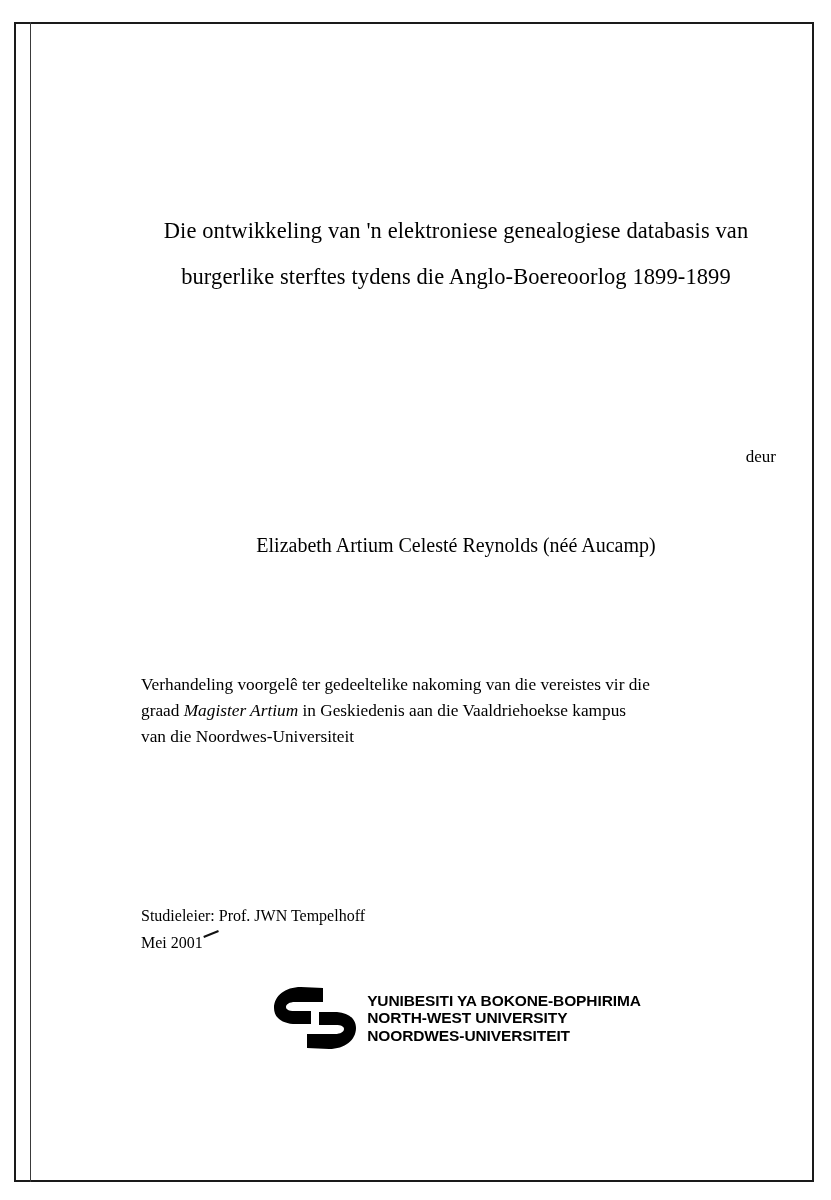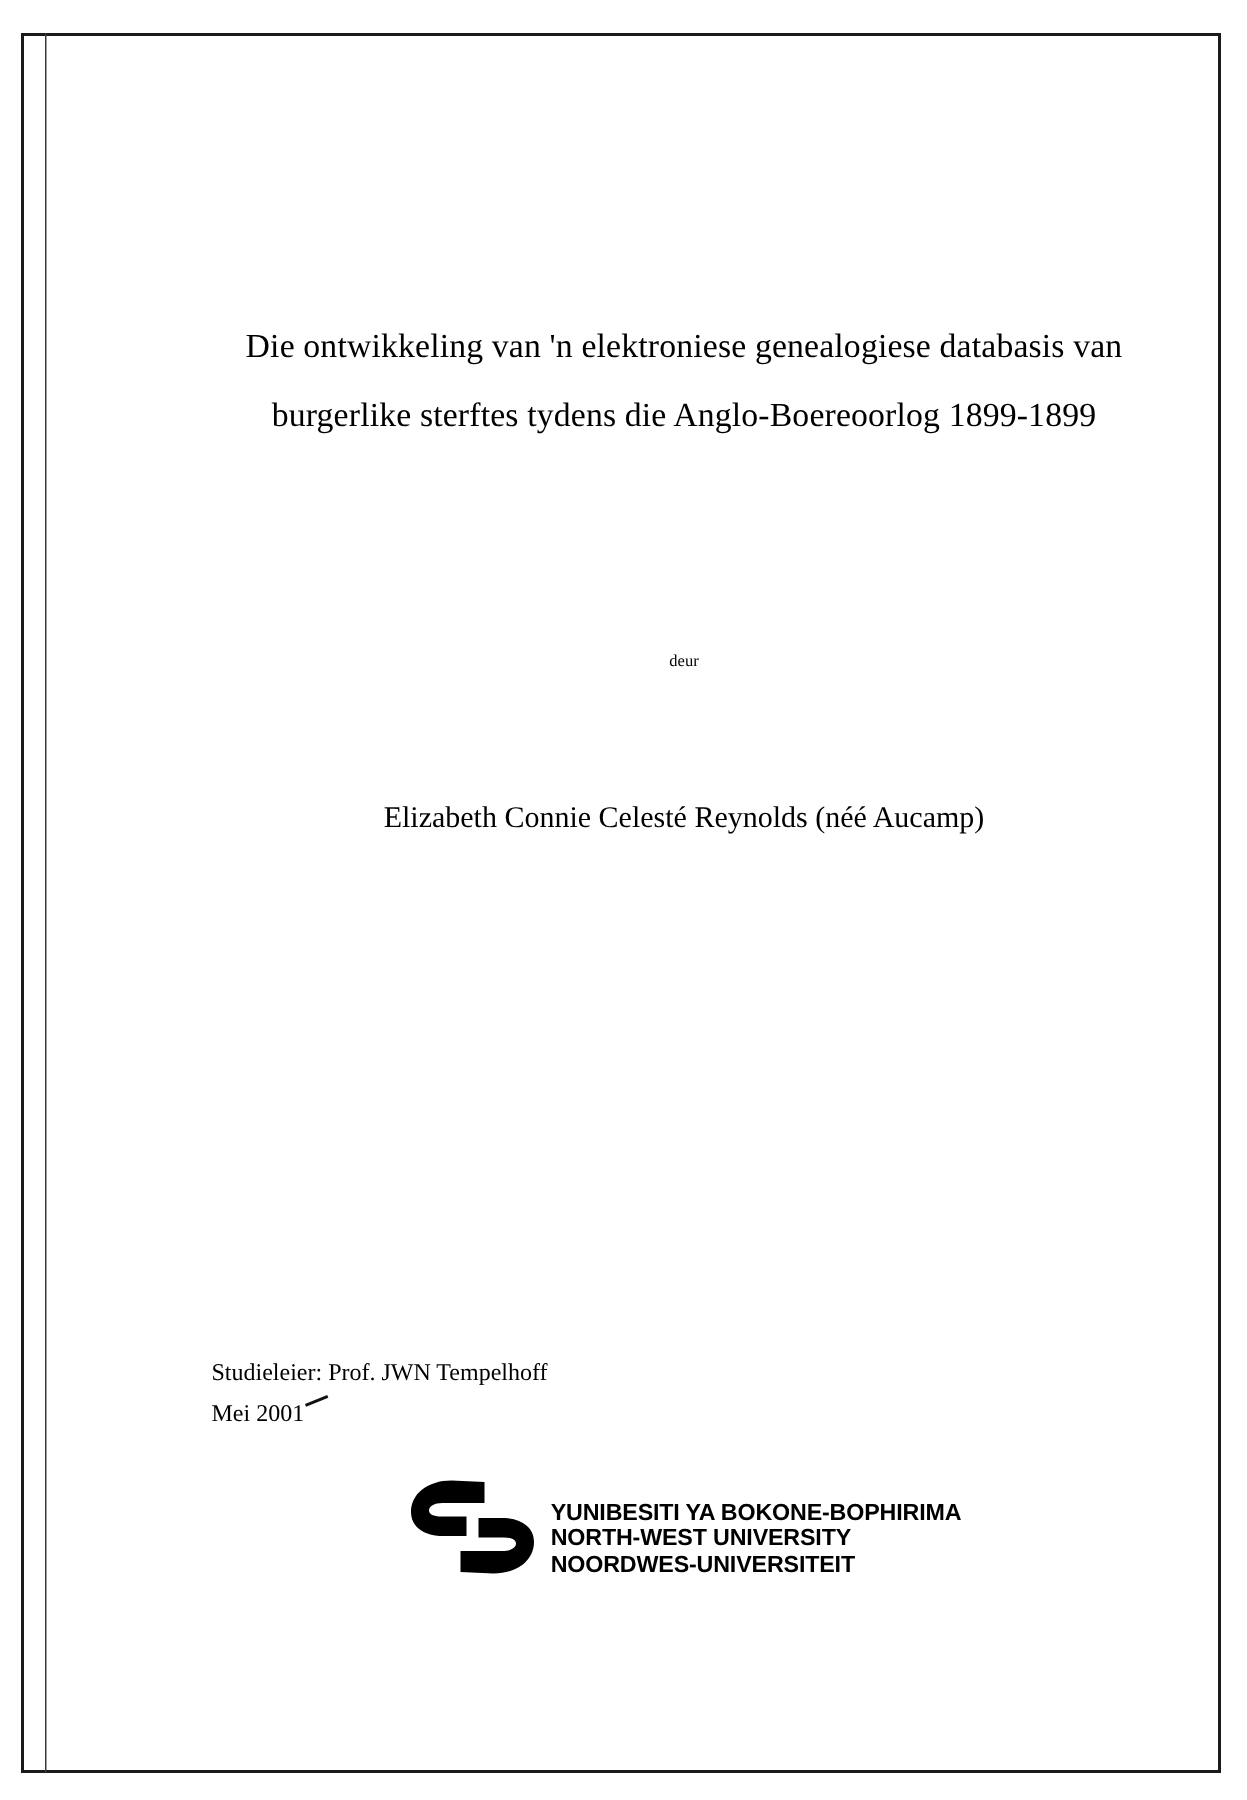--- a/index.html
+++ b/index.html
@@ -56,25 +56,25 @@
   }
   .title-line {
     font-size: 22.5px;
     line-height: 46px;
     letter-spacing: 0.1px;
     white-space: nowrap;
   }
 
   .deur {
     position: absolute;
-    top: 413px;
-    left: 0;
-    width: 640px;
-    text-align: center;
-    font-size: 11px;
+    top: 425px;
+    left: 0;
+    width: 640px;
+    text-align: right;
+    font-size: 17px;
   }
 
   .author {
     position: absolute;
     top: 512px;
     left: 0;
     width: 640px;
     text-align: center;
     font-size: 20px;
   }
@@ -121,21 +121,21 @@
   }
 
   
   .logo-block {
     position: absolute;
     top: 962px;
     left: 0;
     width: 640px;
     display: flex;
     justify-content: center;
-    align-items: flex-end;
+    align-items: center;
   }
   .logo-mark {
     position: relative;
     width: 88px;
     height: 68px;
     margin-right: 8px;
     flex: 0 0 auto;
   }
   .logo-text {
     font-family: "Liberation Sans", sans-serif;
@@ -156,22 +156,27 @@
 
   <div class="content">
 
     <div class="title-block">
       <div class="title-line">Die ontwikkeling van 'n elektroniese genealogiese databasis van</div>
       <div class="title-line">burgerlike sterftes tydens die Anglo-Boereoorlog 1899-1899</div>
     </div>
 
     <div class="deur">deur</div>
 
-    <div class="author">Elizabeth Connie Celesté Reynolds (néé Aucamp)</div>
-
+    <div class="author">Elizabeth Artium Celesté Reynolds (néé Aucamp)</div>
+
+    <div class="statement">
+      <div class="just">Verhandeling voorgelê ter gedeeltelike nakoming van die vereistes vir die</div>
+      <div class="l2"><span>graad </span><i>Magister Artium</i><span> in Geskiedenis aan die Vaaldriehoekse kampus</span></div>
+      <div class="l3">van die Noordwes-Universiteit</div>
+    </div>
 
     <div class="supervisor">
       <div>Studieleier: Prof. JWN Tempelhoff</div>
       <div class="date-line">
         <span>Mei 2001</span>
         <span class="strike"></span>
       </div>
     </div>
 
     <div class="logo-block">

